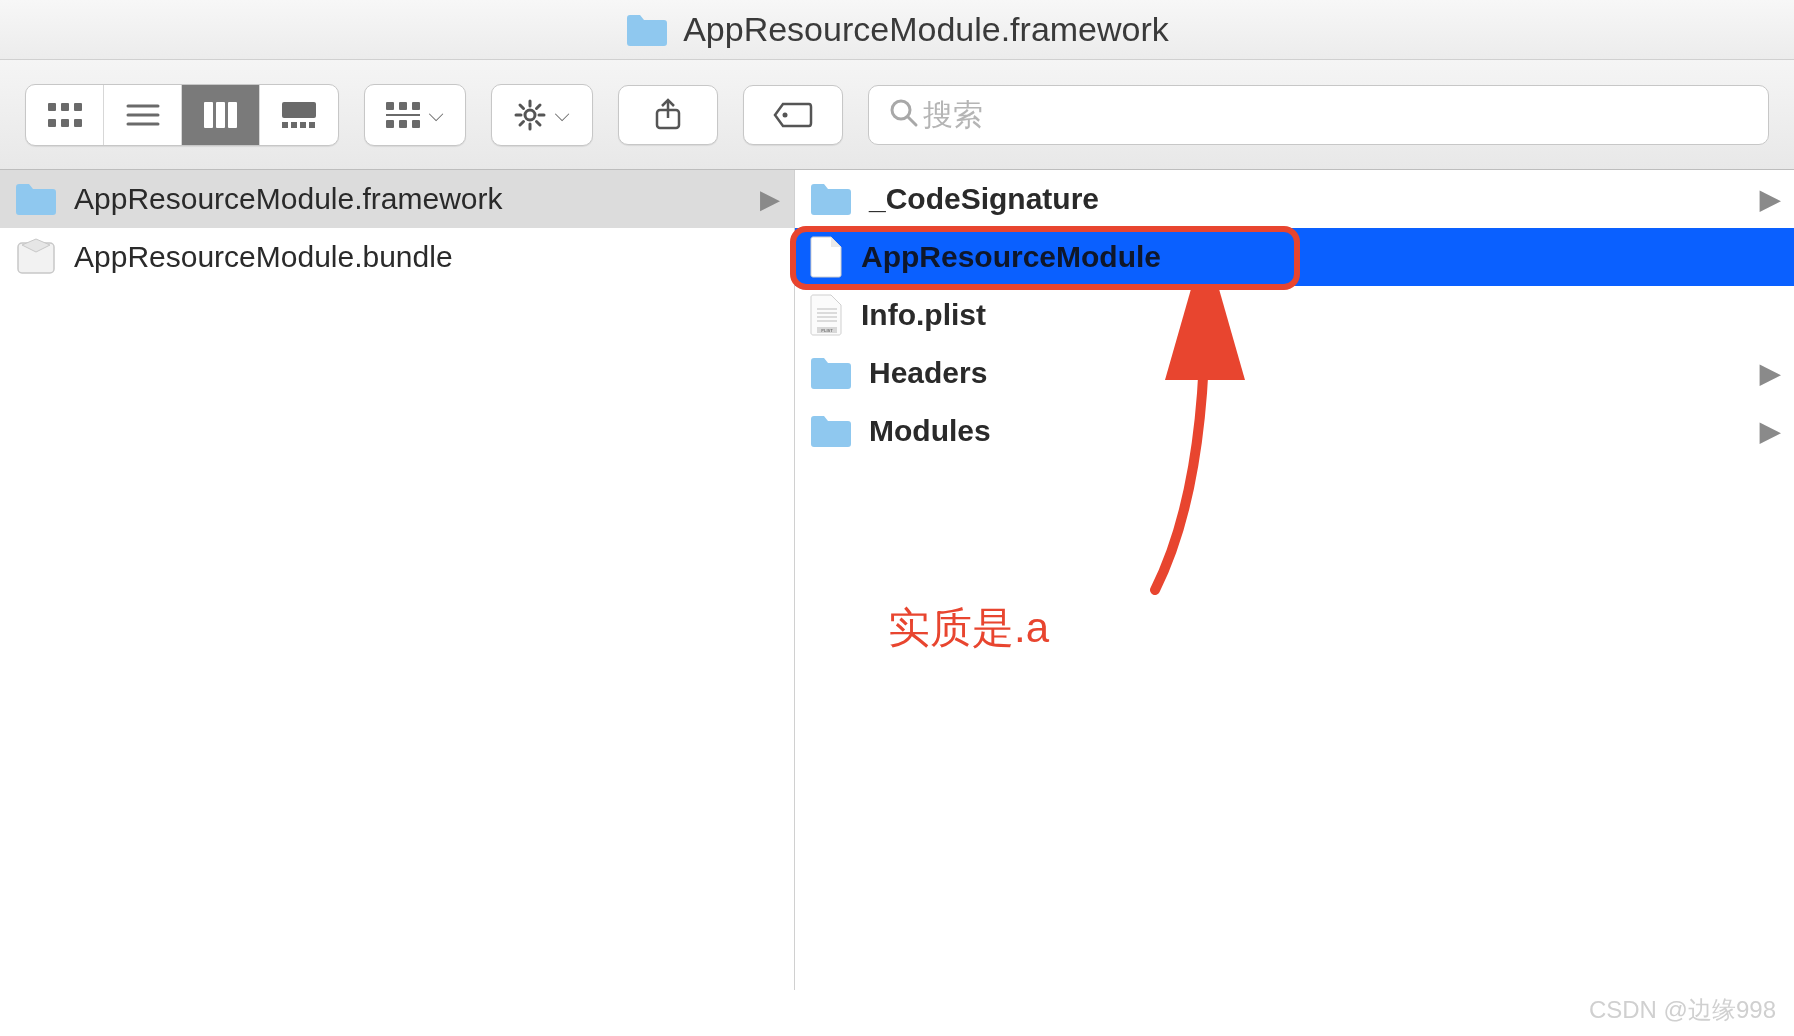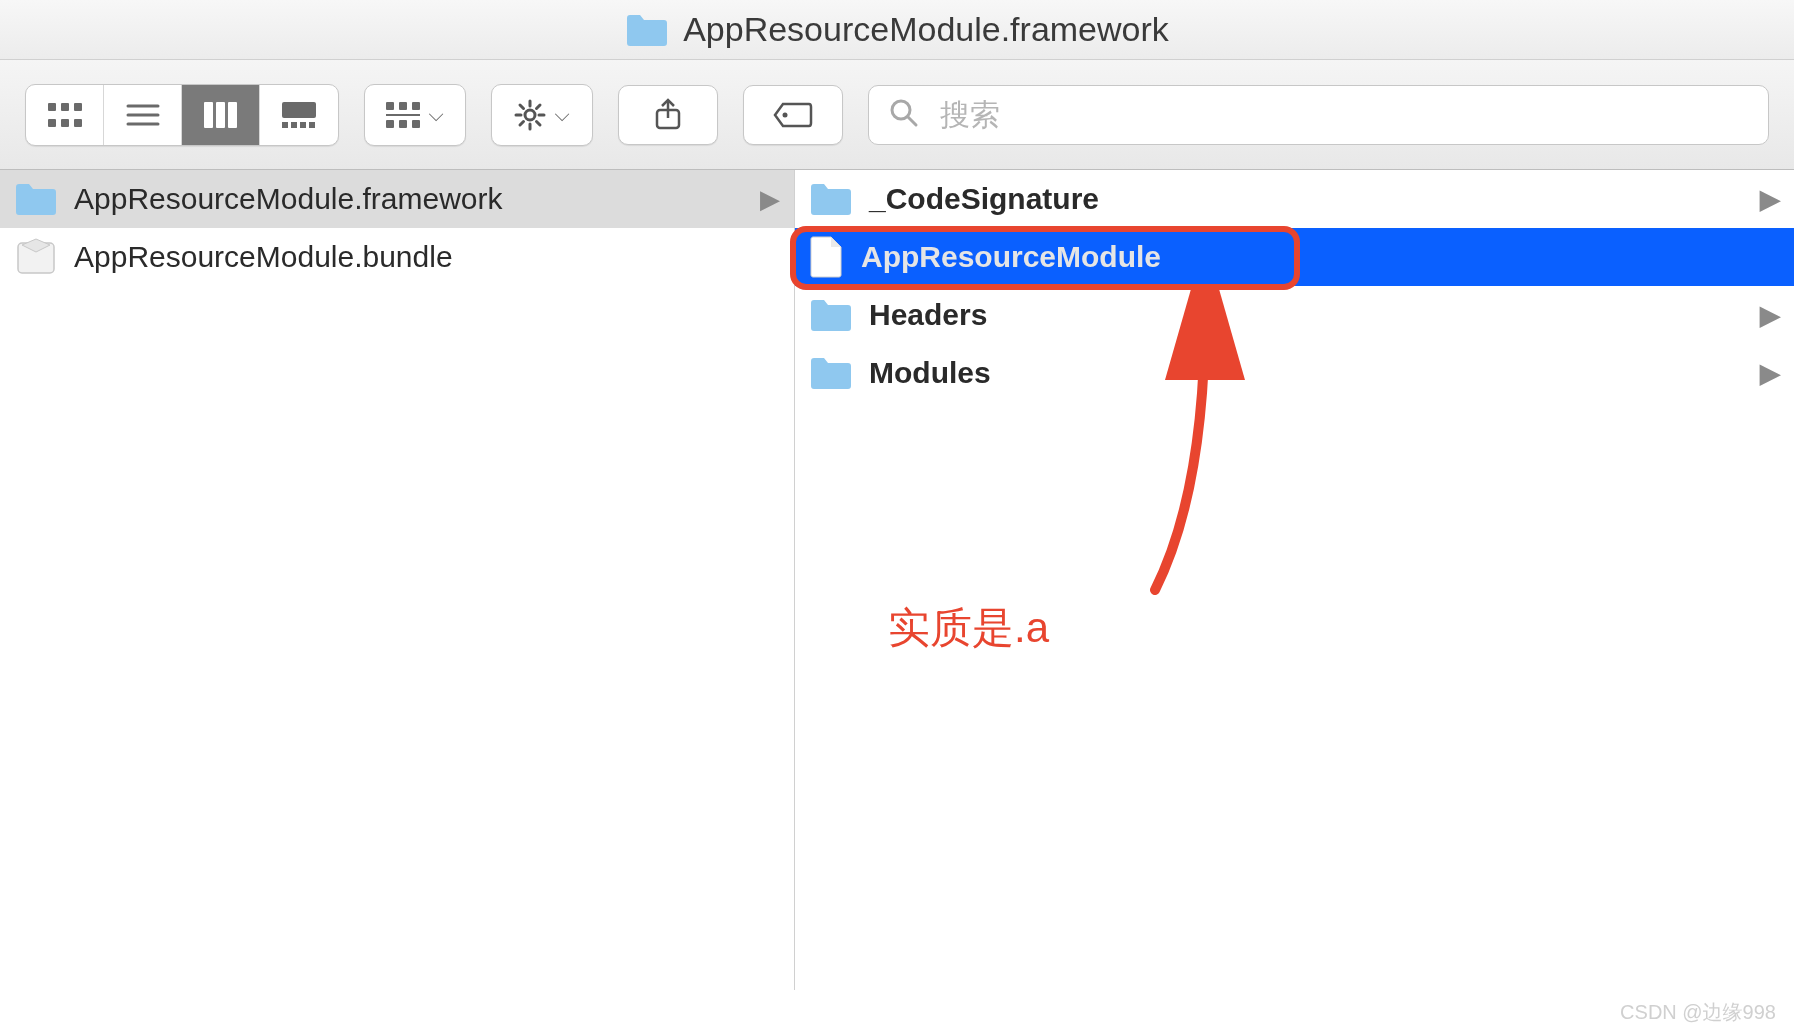--- a/index.html
+++ b/index.html
@@ -68,21 +68,21 @@
 }
 .search-box {
   flex: 1;
   display: flex;
   align-items: center;
   background: #fff;
   border: 1px solid #c7c7c7;
   border-radius: 10px;
   height: 60px;
   padding: 0 20px;
-  gap: 21px;
+  gap: 4px;
   min-width: 300px;
 }
 .search-box input {
   border: none;
   outline: none;
   font-size: 30px;
   color: #333;
   width: 100%;
   background: transparent;
 }
@@ -102,21 +102,21 @@
   align-items: center;
   height: 58px;
   padding: 0 14px;
   font-size: 30px;
   color: #2a2a2a;
   gap: 16px;
   cursor: pointer;
   position: relative;
 }
 .row.sel-gray { background: #dcdcdc; }
-.row.sel-blue { background: #0a60ff; color: #e5e5e5; }
+.row.sel-blue { background: #0a60ff; color: #0f172a; }
 .row .chev {
   position: absolute;
   right: 14px;
   color: #8a8a8a;
   font-size: 26px;
 }
 .icon-folder {
   width: 44px; height: 36px;
   display: inline-block;
 }
@@ -148,21 +148,21 @@
 }
 .annot-arrow {
   position: absolute;
   pointer-events: none;
 }
 .watermark {
   position: absolute;
   right: 18px;
   bottom: 10px;
   color: #d0d0d0;
-  font-size: 20px;
+  font-size: 24px;
 }
 </style>
 </head>
 <body>
 
 <div class="titlebar">
   <span class="icon-folder">
     <svg viewBox="0 0 44 36">
         <path fill="#8fc8ef" d="M2 6c0-2 1-3 3-3h10l4 5h20c2 0 3 1 3 3v20c0 2-1 3-3 3H5c-2 0-3-1-3-3V6z"></path>
       </svg>
@@ -313,20 +313,36 @@
     <div class="row sel-blue">
       <span class="icon-file">
         <svg viewBox="0 0 36 44">
             <path fill="#fff" stroke="#d0d0d0" stroke-width="1" d="M4 2h18l10 10v28c0 1-1 2-2 2H4c-1 0-2-1-2-2V4c0-1 1-2 2-2z"></path>
             <path fill="#eaeaea" d="M22 2l10 10H22z"></path>
           </svg>
       </span>
       <span>AppResourceModule</span>
     </div>
     <div class="row">
+      <span class="icon-plist">
+        <svg viewBox="0 0 36 44">
+            <path fill="#fbfbfb" stroke="#cfcfcf" stroke-width="1" d="M4 2h18l10 10v28c0 1-1 2-2 2H4c-1 0-2-1-2-2V4c0-1 1-2 2-2z"></path>
+            <g stroke="#bbb" stroke-width="1">
+              <line x1="8" y1="16" x2="28" y2="16"></line>
+              <line x1="8" y1="20" x2="28" y2="20"></line>
+              <line x1="8" y1="24" x2="28" y2="24"></line>
+              <line x1="8" y1="28" x2="28" y2="28"></line>
+            </g>
+            <rect x="8" y="34" width="20" height="6" fill="#d8d8d8"></rect>
+            <text x="18" y="39" font-size="4" text-anchor="middle" fill="#777">PLIST</text>
+          </svg>
+      </span>
+      <span>Info.plist</span>
+    </div>
+    <div class="row">
       <span class="icon-folder">
         <svg viewBox="0 0 44 36">
             <path fill="#8fc8ef" d="M2 6c0-2 1-3 3-3h10l4 5h20c2 0 3 1 3 3v20c0 2-1 3-3 3H5c-2 0-3-1-3-3V6z"></path>
           </svg>
       </span>
       <span>Headers</span>
       <span class="chev">▶</span>
     </div>
     <div class="row">
       <span class="icon-folder">

